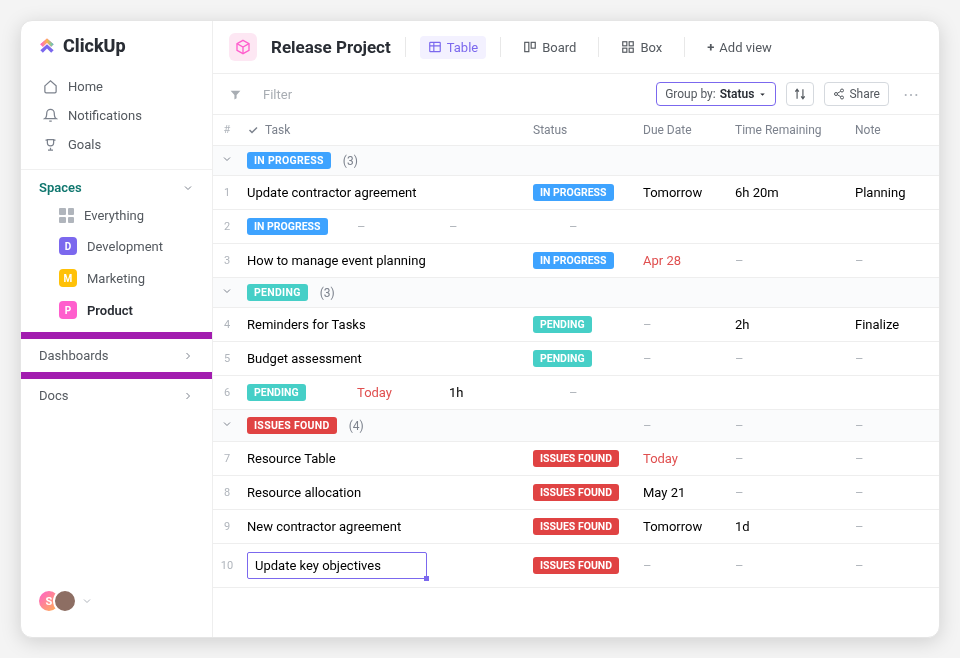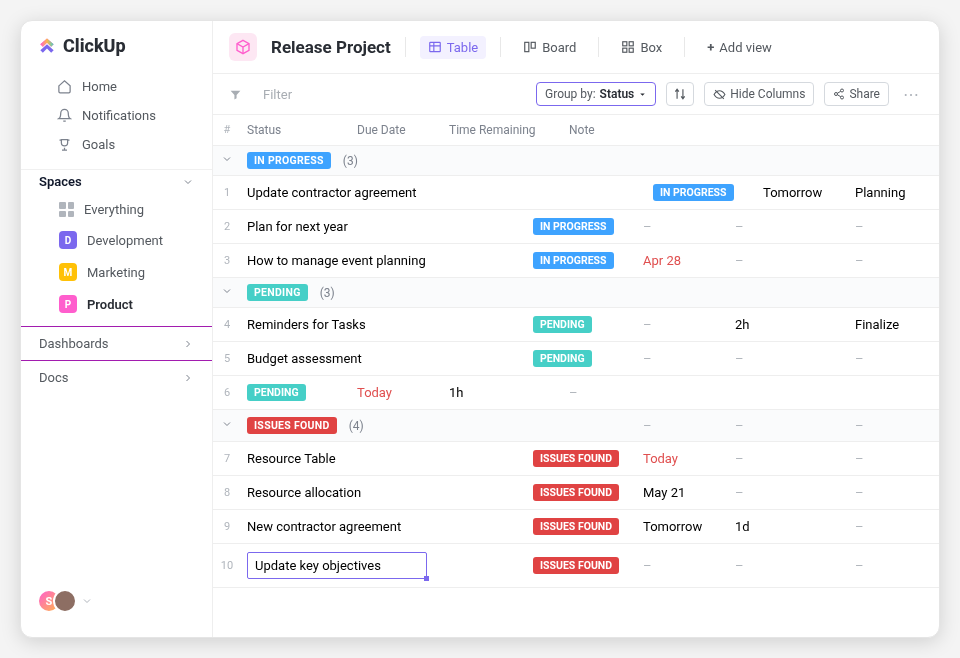--- a/index.html
+++ b/index.html
@@ -2,28 +2,28 @@
 <html><head>
 <meta charset="utf-8">
 <style>
 * { box-sizing: border-box; margin: 0; padding: 0; }
 body { font-family: -apple-system, BlinkMacSystemFont, "Segoe UI", Roboto, sans-serif; background: #f4f4f4; padding: 20px; }
 .window { width: 920px; height: 618px; background: #fff; border-radius: 12px; box-shadow: 0 4px 20px rgba(0,0,0,0.15); display: flex; overflow: hidden; border: 1px solid #e5e5e5; }
 .sidebar { width: 192px; border-right: 1px solid #eee; display: flex; flex-direction: column; padding: 14px 0; }
 .logo-row { display: flex; align-items: center; gap: 6px; padding: 0 16px 12px; }
 .logo-mark { width: 20px; height: 20px; }
 .logo-text { font-weight: 800; font-size: 18px; color: #292d34; }
-.nav { padding: 4px 18px; }
+.nav { padding: 4px 4px; }
 .nav-item { display: flex; align-items: center; gap: 10px; padding: 7px 18px; font-size: 13px; color: #54595f; cursor: pointer; }
 .nav-icon { width: 15px; height: 15px; color: #7c828d; flex-shrink: 0; }
-.section-header { display: flex; align-items: center; justify-content: space-between; padding: 4px 18px 6px; font-size: 13px; font-weight: 600; color: #0f172a; cursor: pointer; }
+.section-header { display: flex; align-items: center; justify-content: space-between; padding: 10px 18px 6px; font-size: 13px; font-weight: 600; color: #0f766e; cursor: pointer; }
 .space-item { display: flex; align-items: center; gap: 10px; padding: 7px 18px; font-size: 13px; color: #54595f; cursor: pointer; margin-left: 20px; }
 .space-item.active { color: #292d34; font-weight: 600; }
 .space-badge { width: 18px; height: 18px; border-radius: 4px; display: flex; align-items: center; justify-content: center; font-size: 10px; font-weight: 700; color: #fff; }
-.collapsible { display: flex; align-items: center; justify-content: space-between; padding: 9px 18px; font-size: 13px; color: #54595f; cursor: pointer; border-top: 1px solid #a21caf; }
+.collapsible { display: flex; align-items: center; justify-content: space-between; padding: 9px 18px; font-size: 13px; color: #54595f; cursor: pointer; border-top: 7px solid #a21caf; }
 .avatar-row { margin-top: auto; padding: 10px 16px; display: flex; align-items: center; gap: -6px; }
 .avatar { width: 24px; height: 24px; border-radius: 50%; border: 2px solid #fff; }
 .avatar.a1 { background: linear-gradient(135deg,#ff5ecd,#ffb74d); display:flex; align-items:center; justify-content:center; font-size:11px; font-weight:700; color:#fff; }
 .avatar.a2 { background: #8d6e63; margin-left: -8px; }
 .main { flex: 1; display: flex; flex-direction: column; overflow: hidden; }
 .topbar { display: flex; align-items: center; gap: 14px; padding: 12px 16px; border-bottom: 1px solid #eee; }
 .proj-icon { width: 28px; height: 28px; border-radius: 6px; background: #fde7f3; display: flex; align-items: center; justify-content: center; }
 .proj-title { font-size: 17px; font-weight: 700; color: #292d34; }
 .vsep { width: 1px; height: 20px; background: #e8e8e8; }
 .view-btn { display: flex; align-items: center; gap: 5px; font-size: 13px; padding: 4px 8px; border-radius: 4px; cursor: pointer; color: #54595f; }
@@ -216,43 +216,42 @@
         <svg width="9" height="9" viewBox="0 0 24 24" fill="#292d34">
             <path d="M6 9l6 6 6-6z"></path>
           </svg>
       </div>
       <div class="pill icon-only">
         <svg width="14" height="14" viewBox="0 0 24 24" fill="none" stroke="#54595f" stroke-width="2">
             <path d="M7 4v16M4 8l3-4 3 4M17 20V4M14 16l3 4 3-4"></path>
           </svg>
       </div>
       <div class="pill">
-        <svg width="13" height="13" viewBox="0 0 24 24" fill="none" stroke="#54595f" stroke-width="2">
-            <path d="M2 12s4-7 10-7 10 7 10 7-4 7-10 7S2 12 2 12z"></path>
-            <path d="M4 4l16 16"></path>
-          </svg>
-        <span>Hide Columns</span>
-      </div>
-      <div class="pill">
         <svg width="12" height="12" viewBox="0 0 24 24" fill="none" stroke="#54595f" stroke-width="2">
             <circle cx="18" cy="5" r="3"></circle>
             <circle cx="6" cy="12" r="3"></circle>
             <circle cx="18" cy="19" r="3"></circle>
             <path d="M8.6 10.6l6.8-4M8.6 13.4l6.8 4"></path>
           </svg>
         <span>Share</span>
       </div>
       <div class="more-btn">
         <span>⋯</span>
       </div>
     </div>
 
     <div class="table">
       <div class="th-row">
         <div class="col-num">#</div>
+        <div class="col-task">
+          <svg width="12" height="12" viewBox="0 0 24 24" fill="none" stroke="#7c828d" stroke-width="3">
+              <path d="M5 12l5 5L20 7"></path>
+            </svg>
+          <span>Task</span>
+        </div>
         <div class="col-status">Status</div>
         <div class="col-due">Due Date</div>
         <div class="col-time">Time Remaining</div>
         <div class="col-note">Note</div>
       </div>
       <div id="table-body">
           <div class="group-row">
             <div class="group-toggle"><svg width="12" height="12" viewBox="0 0 24 24" fill="none" stroke="#7c828d" stroke-width="2">
                 <path d="M6 9l6 6 6-6"></path>
               </svg></div>
@@ -261,27 +260,25 @@
               <span class="group-count">(3)</span>
             </div>
           </div>
           <div class="data-row">
       <div class="col-num">1</div>
       <div class="col-task">
               <span>Update contractor agreement</span>
             </div>
       <div class="col-status"><span class="status-pill" style="background:#3ea3ff">IN PROGRESS</span></div>
       <div class="col-due ">Tomorrow</div>
+      <div class="col-time ">6h 20m</div>
       <div class="col-note ">Planning</div>
           </div>
           <div class="data-row">
       <div class="col-num">2</div>
-      <div class="col-task">
-              <span>Plan for next year</span>
-            </div>
       <div class="col-status"><span class="status-pill" style="background:#3ea3ff">IN PROGRESS</span></div>
       <div class="col-due dash">–</div>
       <div class="col-time dash">–</div>
       <div class="col-note dash">–</div>
           </div>
           <div class="data-row">
       <div class="col-num">3</div>
       <div class="col-task">
               <span>How to manage event planning</span>
             </div>

